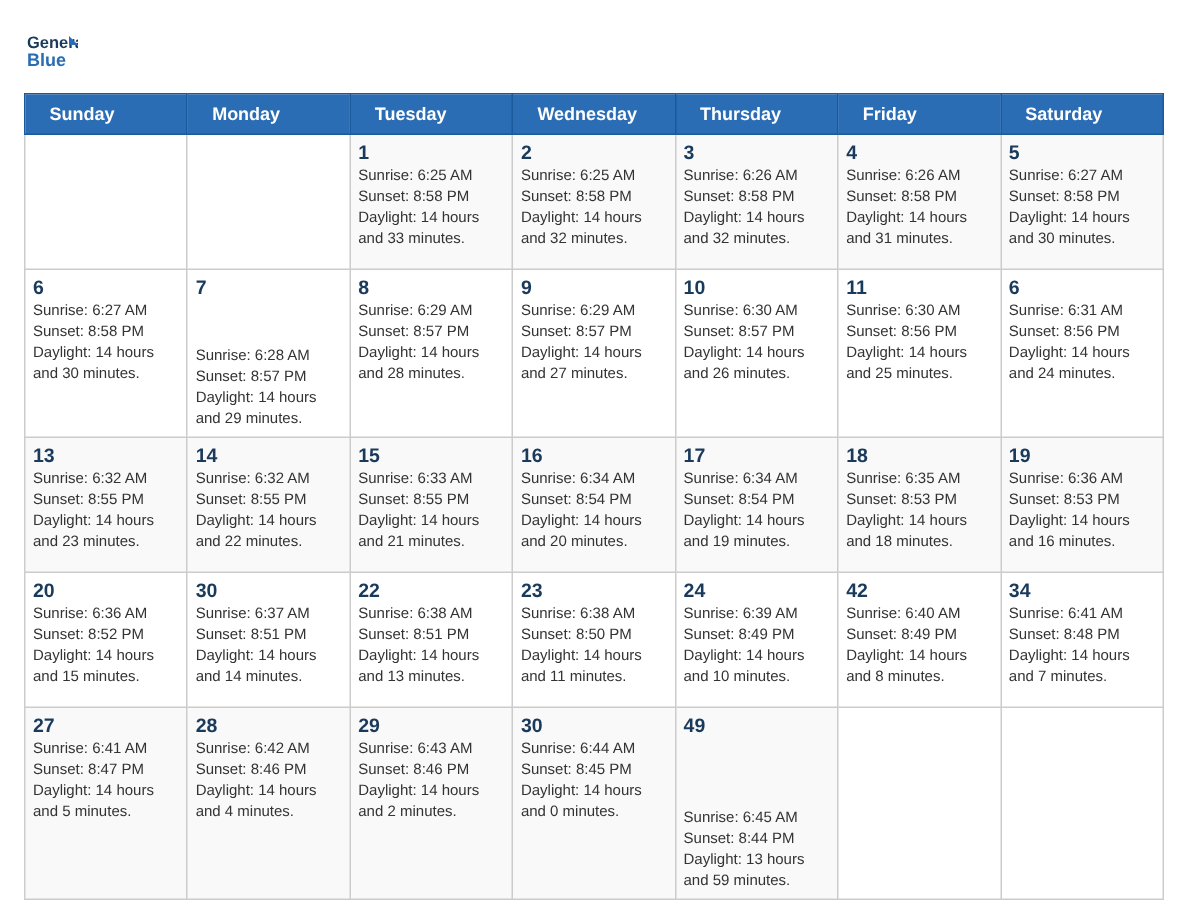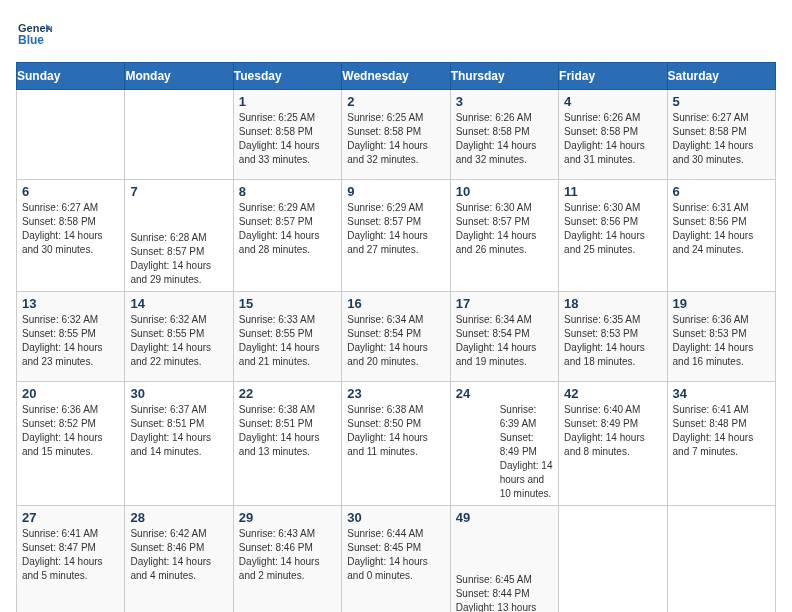--- a/index.html
+++ b/index.html
@@ -37,21 +37,21 @@
     }
     .calendar {
       width: 100%;
       border-collapse: collapse;
       border: 1px solid #ccc;
       font-size: 11px;
     }
     .calendar thead th {
       background: #2a6db5;
       color: #fff;
-      padding: 6px 0;
+      padding: 6px 16px;
       text-align: left;
       font-size: 12px;
       border: 1px solid #1a5a9a;
     }
     .calendar tbody td {
       border: 1px solid #ccc;
       vertical-align: top;
       padding: 4px 5px;
       min-height: 80px;
       height: 90px;
@@ -249,21 +249,21 @@
 Daylight: 14 hours and 13 minutes.</div>
         </td>
         <td>
           <span class="day-num">23</span>
           <div class="cell-content" style="white-space: pre-line;">Sunrise: 6:38 AM
 Sunset: 8:50 PM
 Daylight: 14 hours and 11 minutes.</div>
         </td>
         <td>
           <span class="day-num">24</span>
-          <div class="cell-content" style="white-space: pre-line; margin-left: 44px;">Sunrise: 6:39 AM
+          <div class="cell-content" style="white-space: pre-line;">Sunrise: 6:39 AM
 Sunset: 8:49 PM
 Daylight: 14 hours and 10 minutes.</div>
         </td>
         <td>
           <span class="day-num">42</span>
           <div class="cell-content" style="white-space: pre-line;">Sunrise: 6:40 AM
 Sunset: 8:49 PM
 Daylight: 14 hours and 8 minutes.</div>
         </td>
         <td>

